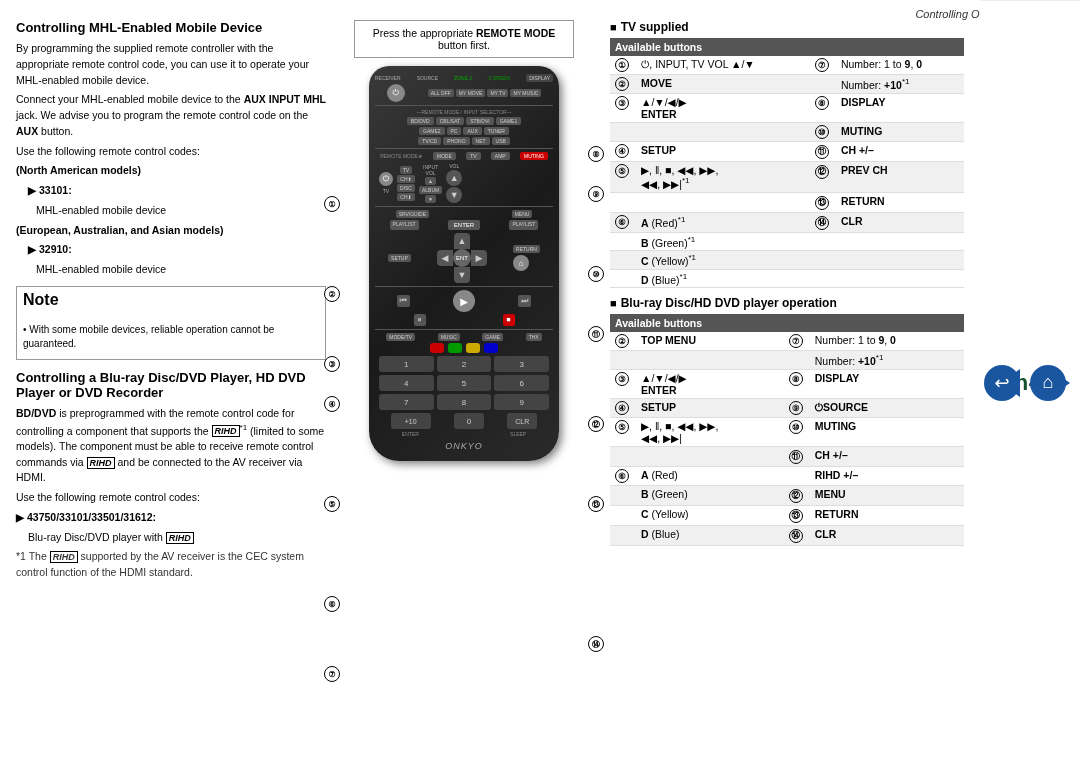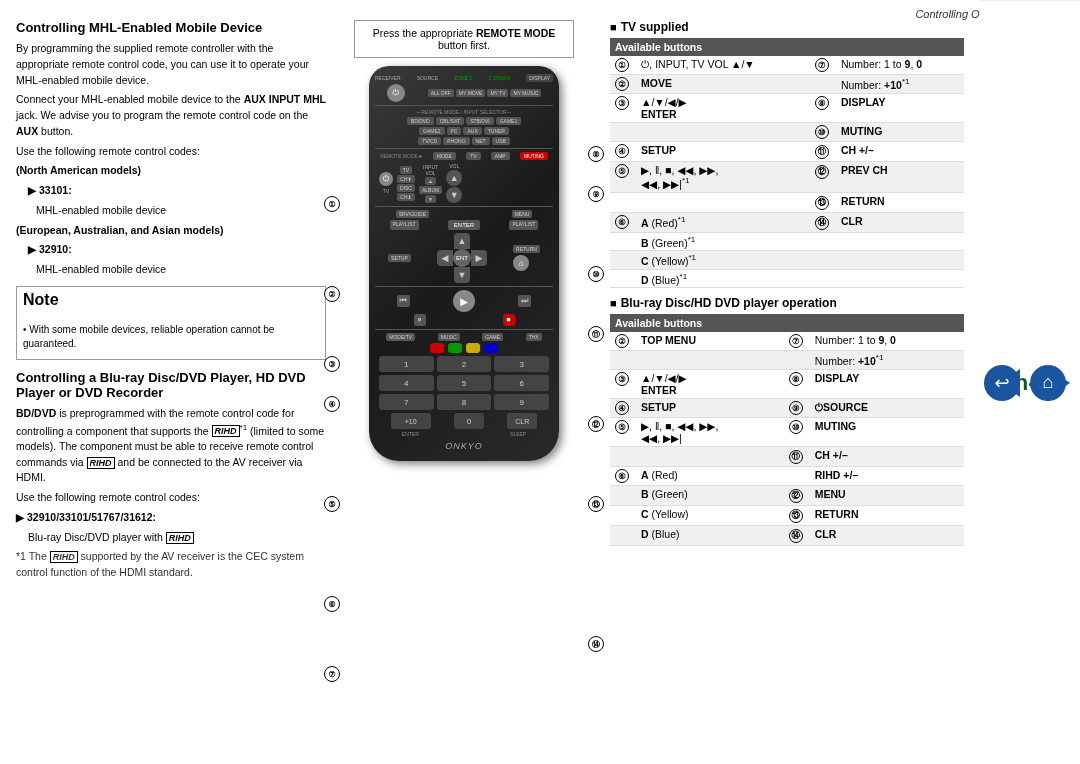--- a/index.html
+++ b/index.html
@@ -247,21 +247,21 @@
       <p class="indent" style="margin-left:20px;">MHL-enabled mobile device</p>
 
       <div class="note-box">
         <div class="note-title">Note</div>
         <p>• With some mobile devices, reliable operation cannot be guaranteed.</p>
       </div>
 
       <div class="section-title2">Controlling a Blu-ray Disc/DVD Player, HD DVD Player or DVD Recorder</div>
       <p><strong>BD/DVD</strong> is preprogrammed with the remote control code for controlling a component that supports the <span class="rihd">RIHD</span><span class="sup-mark">*1</span> (limited to some models). The component must be able to receive remote control commands via <span class="rihd">RIHD</span> and be connected to the AV receiver via HDMI.</p>
       <p>Use the following remote control codes:</p>
-      <p><strong>▶ 32910/33101/51767/31612:</strong></p>
+      <p><strong>▶ 43750/33101/33501/31612:</strong></p>
       <p style="margin-left:12px;">Blu-ray Disc/DVD player with <span class="rihd">RIHD</span></p>
       <p class="footnote">*1 The <span class="rihd">RIHD</span> supported by the AV receiver is the CEC system control function of the HDMI standard.</p>
     </div>
 
     <div class="middle-col">
       <div class="press-box">Press the appropriate <strong>REMOTE MODE</strong> button first.</div>
 
       <div style="position:relative; width:220px;">
 
         <div class="remote-body">

